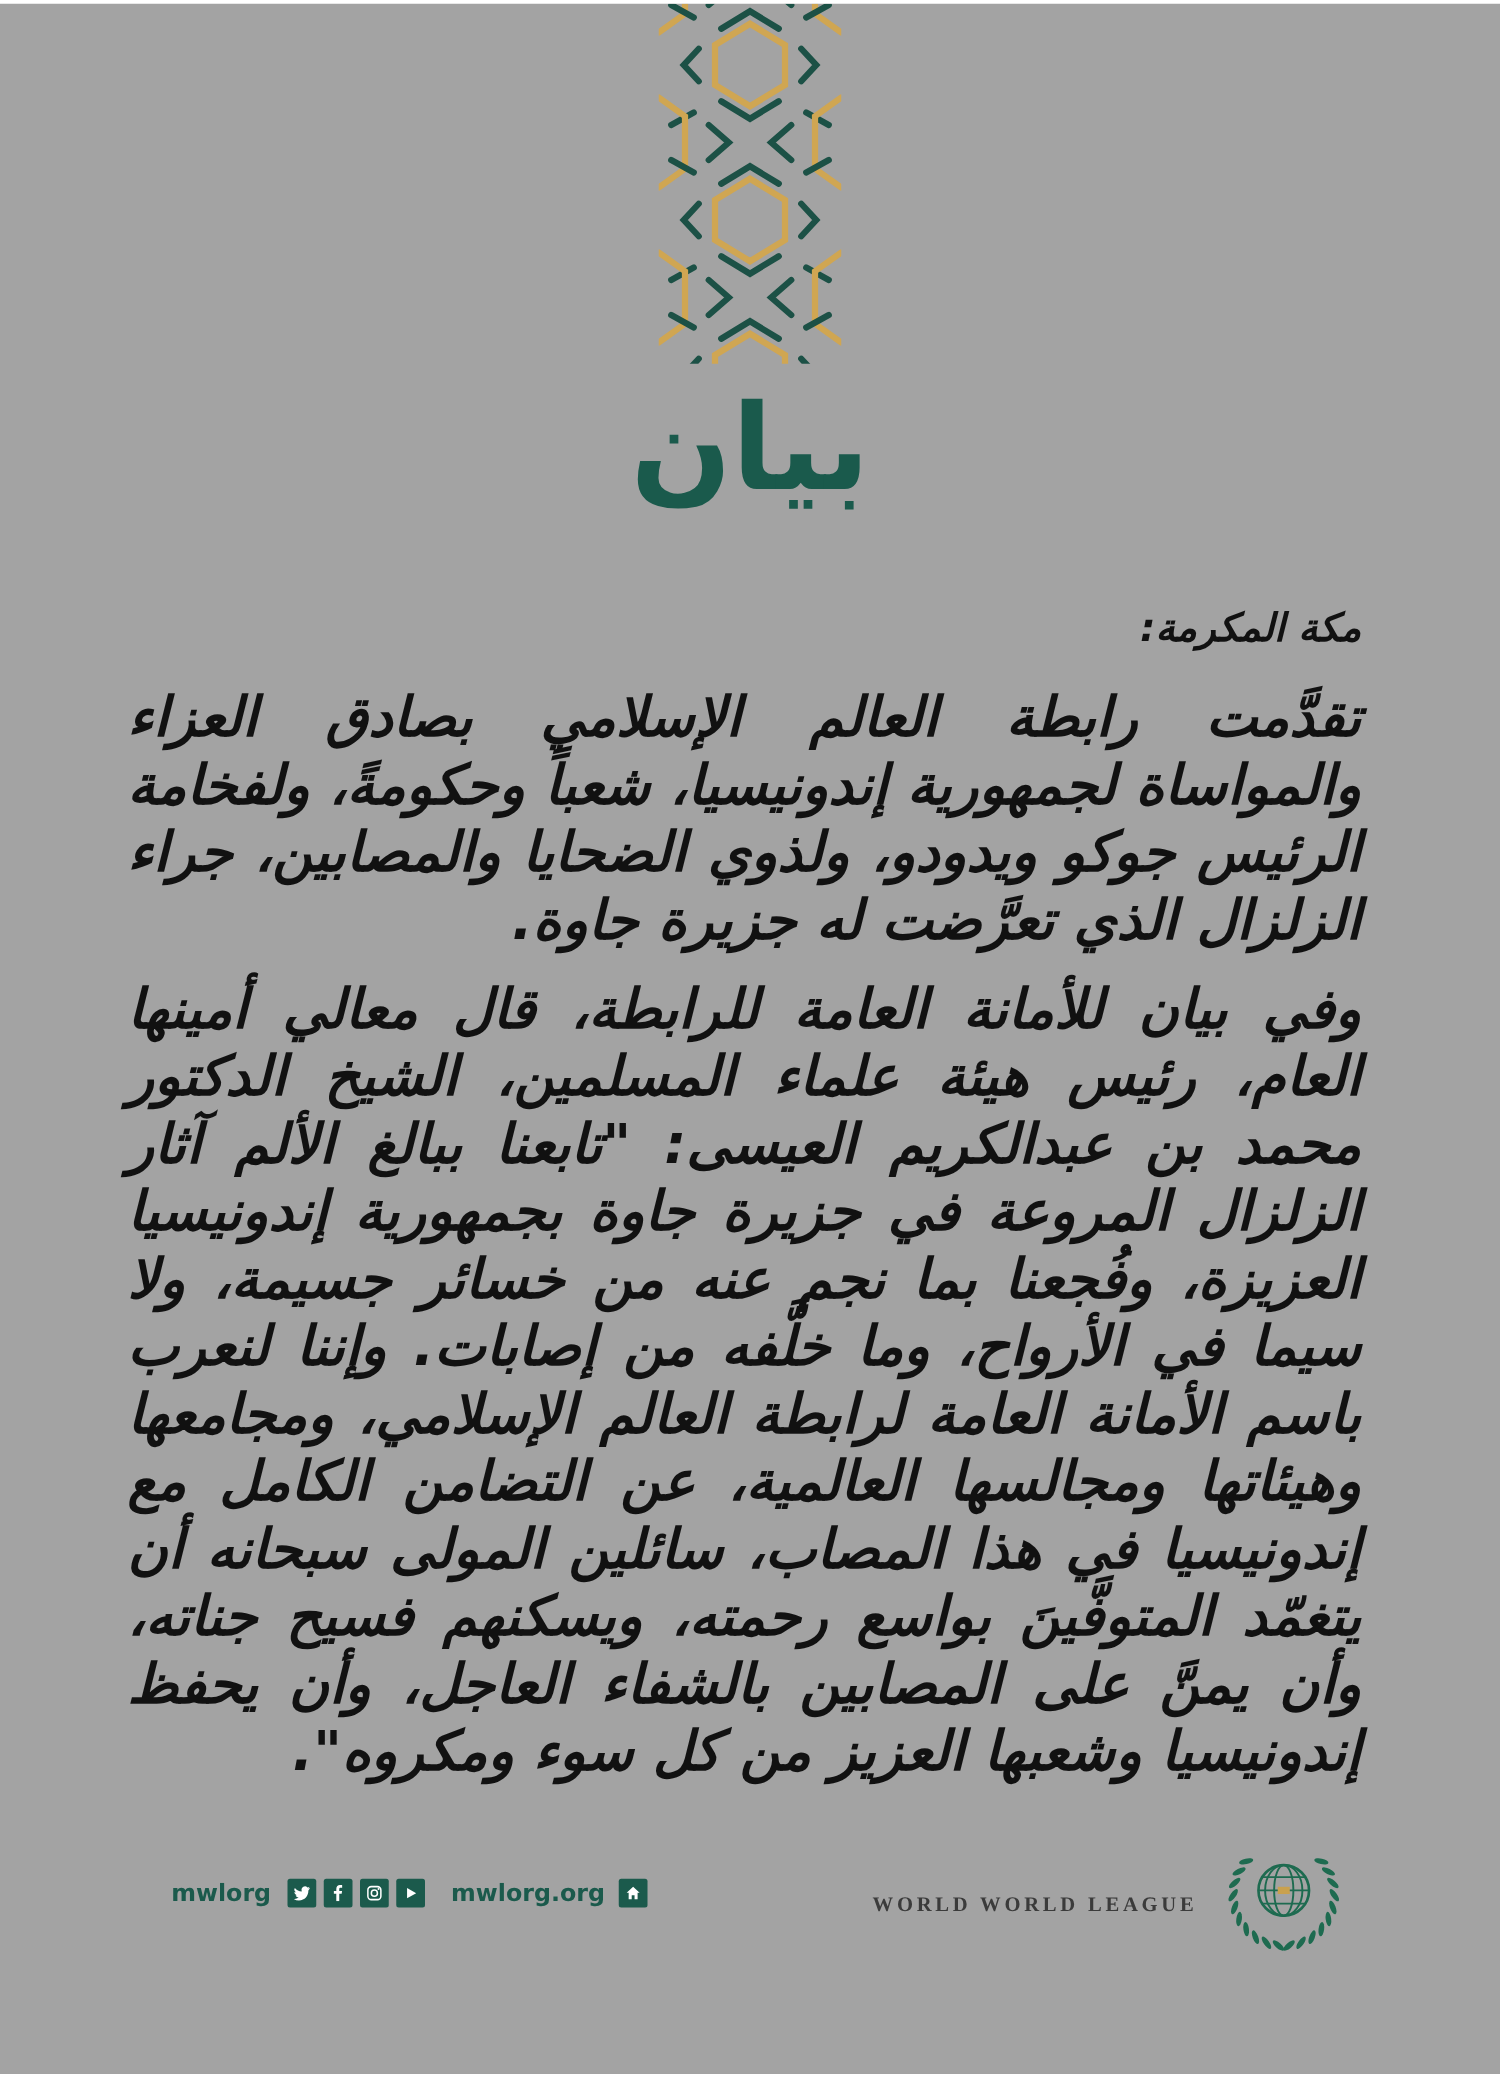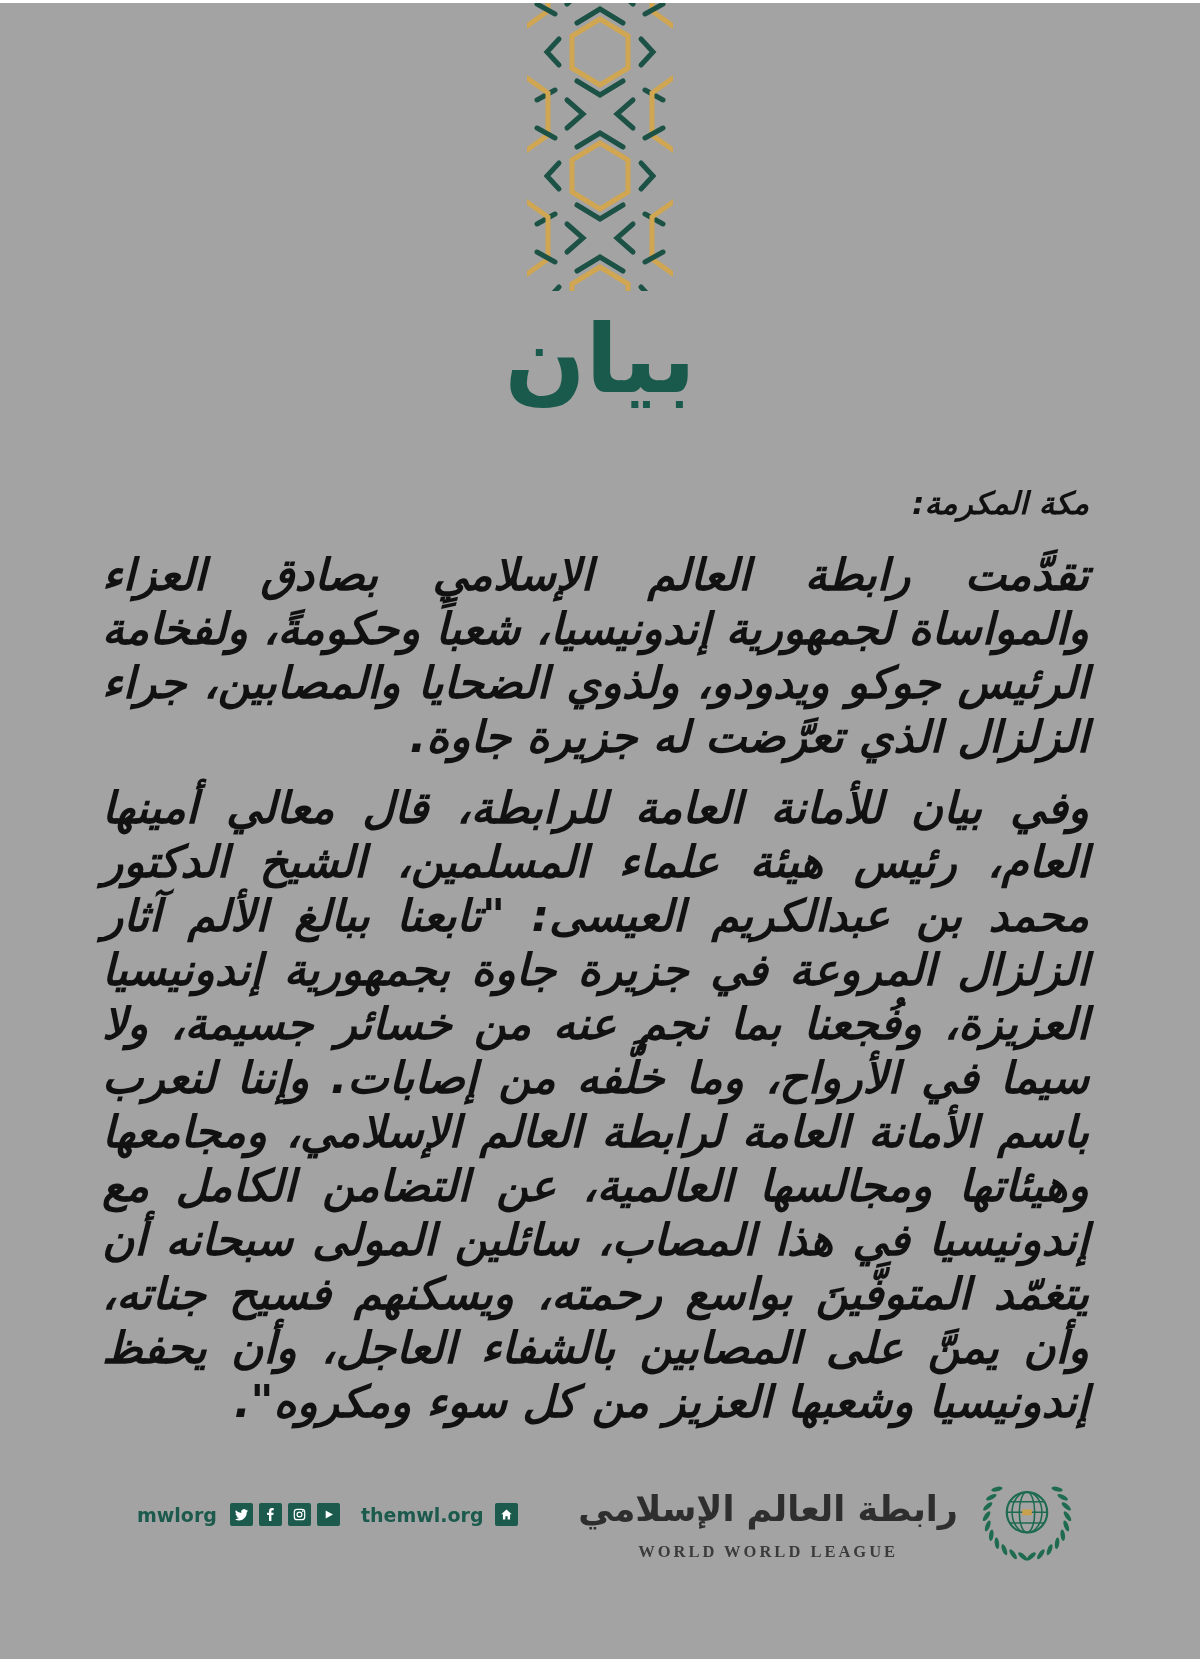--- a/index.html
+++ b/index.html
@@ -144,32 +144,31 @@
           <circle cx="12.1" cy="3.9" r="1" fill="#ffffff"></circle>
         </svg>
       </span>
 
       <span class="tile">
         <svg width="13" height="13" viewBox="0 0 16 16">
             <polygon fill="#ffffff" points="4.5,3 13.5,8 4.5,13"></polygon>
           </svg>
       </span>
 
-      <span class="site">themwl.org</span>
+      <span class="site">mwlorg.org</span>
 
       <span class="tile">
         <svg width="13" height="13" viewBox="0 0 16 16">
             <path fill="#ffffff" d="M8 1.8 14.4 7.6 H12.4 V14 H9.4 V10 H6.6 V14 H3.6 V7.6 H1.6 Z"></path>
           </svg>
       </span>
     </div>
 
     <div class="footer-right">
       <div class="logo-text">
-        <div class="logo-arabic">رابطة العالم الإسلامي</div>
         <div class="logo-english">WORLD WORLD LEAGUE</div>
       </div>
       <div class="emblem">
         <svg viewBox="0 0 110 110">
           <defs>
             <ellipse id="lfL" cx="55" cy="92" rx="2.3" ry="6" transform="rotate(55 55 92)" fill="#1E6B50"></ellipse>
             <ellipse id="lfR" cx="55" cy="92" rx="2.3" ry="6" transform="rotate(-55 55 92)" fill="#1E6B50"></ellipse>
             <clipPath id="gc">
                 <circle cx="55" cy="46" r="21"></circle>
               </clipPath>

